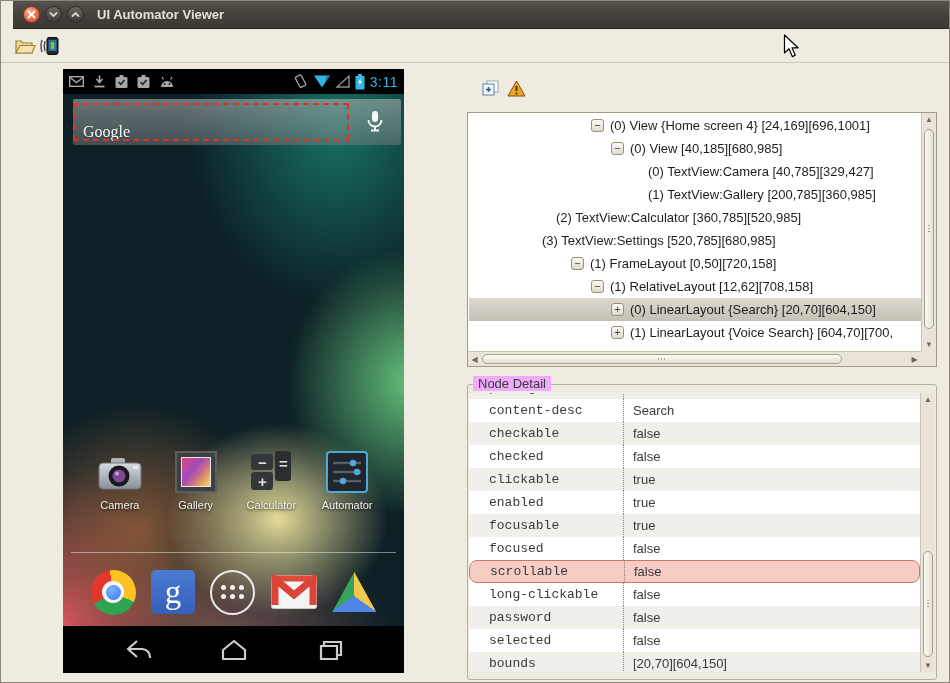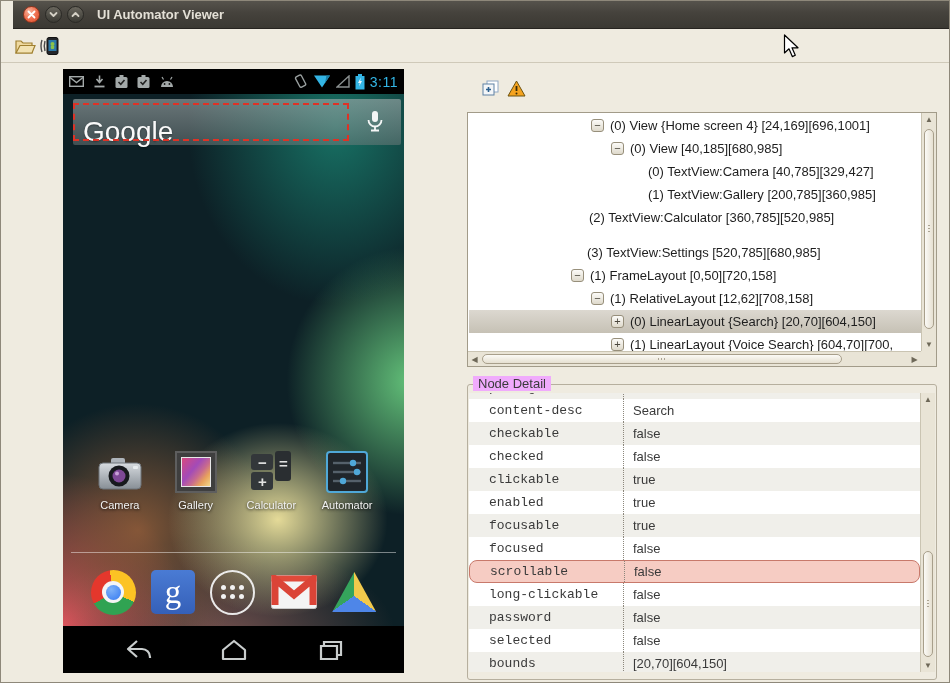--- a/index.html
+++ b/index.html
@@ -34,21 +34,21 @@
       radial-gradient(ellipse 62% 48% at 80% 6%,  rgba(24,118,104,.95), rgba(24,118,104,0) 70%),
       radial-gradient(ellipse 52% 36% at 102% 54%, rgba(108,210,130,.90), rgba(108,210,130,0) 70%),
       radial-gradient(ellipse 46% 26% at 63% 80%, rgba(240,228,158,.95), rgba(240,228,158,0) 70%),
       radial-gradient(ellipse 55% 34% at 22% 82%, rgba(150,95,58,.85), rgba(150,95,58,0) 70%),
       radial-gradient(ellipse 52% 42% at 0% 100%, rgba(233,86,97,.95), rgba(233,86,97,0) 68%),
       radial-gradient(ellipse 75% 26% at 45% 102%, rgba(200,120,110,.55), rgba(200,120,110,0) 70%); }
 
   .searchbar { position:absolute; left:10px; top:30px; width:328px; height:46px;
     background:linear-gradient(180deg, rgba(168,176,176,.60), rgba(116,126,126,.50));
     border-radius:2px; display:flex; align-items:center; }
-  .google-logo { font-family:Liberation Sans, sans-serif; font-size:28px; color:#FAFAFA; margin-left:10px; text-shadow:0 1px 2px rgba(0,0,0,.35);margin-top:20px; }
+  .google-logo { font-family:Liberation Serif, serif; font-size:16px; color:#FAFAFA; margin-left:10px; text-shadow:0 1px 2px rgba(0,0,0,.35);margin-top:20px; }
   .mic { position:absolute; right:14px; top:10px; }
   .sel-rect { position:absolute; left:10px; top:34px; width:276px; height:38px; border:2px dashed #DE3226; z-index:5; }
 
   .apps-row { position:absolute; left:19px; top:378px; width:303px; height:72px; display:flex; }
   .app-cell { width:25%; display:flex; flex-direction:column; align-items:center; }
   .appicon { height:46px; display:flex; align-items:flex-end; justify-content:center; }
   .app-label { margin-top:6px; font-size:11px; color:#F2F2F2; text-shadow:0 1px 3px rgba(0,0,0,.85); }
 
   .dock-sep { position:absolute; left:8px; top:483px; width:325px; height:1px; background:rgba(255,255,255,.45); }
   .dock-row { position:absolute; left:20px; top:494px; width:301px; height:58px; display:flex; justify-content:space-around; align-items:center; }
@@ -336,24 +336,24 @@
         <div class="tree-row" style="padding-left: 142px;">
           <span class="expander">−</span>
           <span class="tree-label">(0) View [40,185][680,985]</span>
         </div>
         <div class="tree-row" style="padding-left: 179px;">
           <span class="tree-label">(0) TextView:Camera [40,785][329,427]</span>
         </div>
         <div class="tree-row" style="padding-left: 179px;">
           <span class="tree-label">(1) TextView:Gallery [200,785][360,985]</span>
         </div>
-        <div class="tree-row" style="padding-left: 120px;">
+        <div class="tree-row" style="padding-left: 87px;">
           <span class="tree-label">(2) TextView:Calculator [360,785][520,985]</span>
         </div>
-        <div class="tree-row" style="padding-left: 118px; margin-top: 12px;">
+        <div class="tree-row" style="padding-left: 73px;">
           <span class="tree-label">(3) TextView:Settings [520,785][680,985]</span>
         </div>
         <div class="tree-row" style="padding-left: 102px;">
           <span class="expander">−</span>
           <span class="tree-label">(1) FrameLayout [0,50][720,158]</span>
         </div>
         <div class="tree-row" style="padding-left: 122px;">
           <span class="expander">−</span>
           <span class="tree-label">(1) RelativeLayout [12,62][708,158]</span>
         </div>

